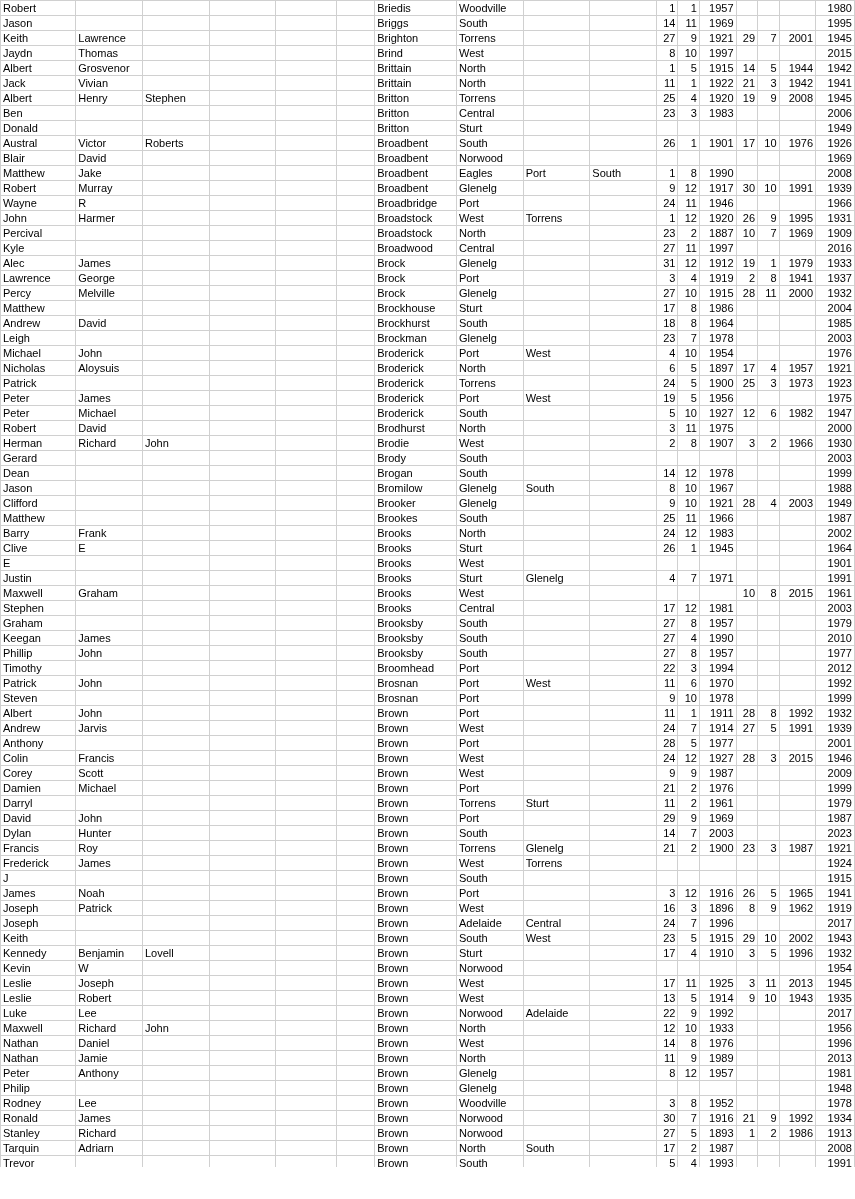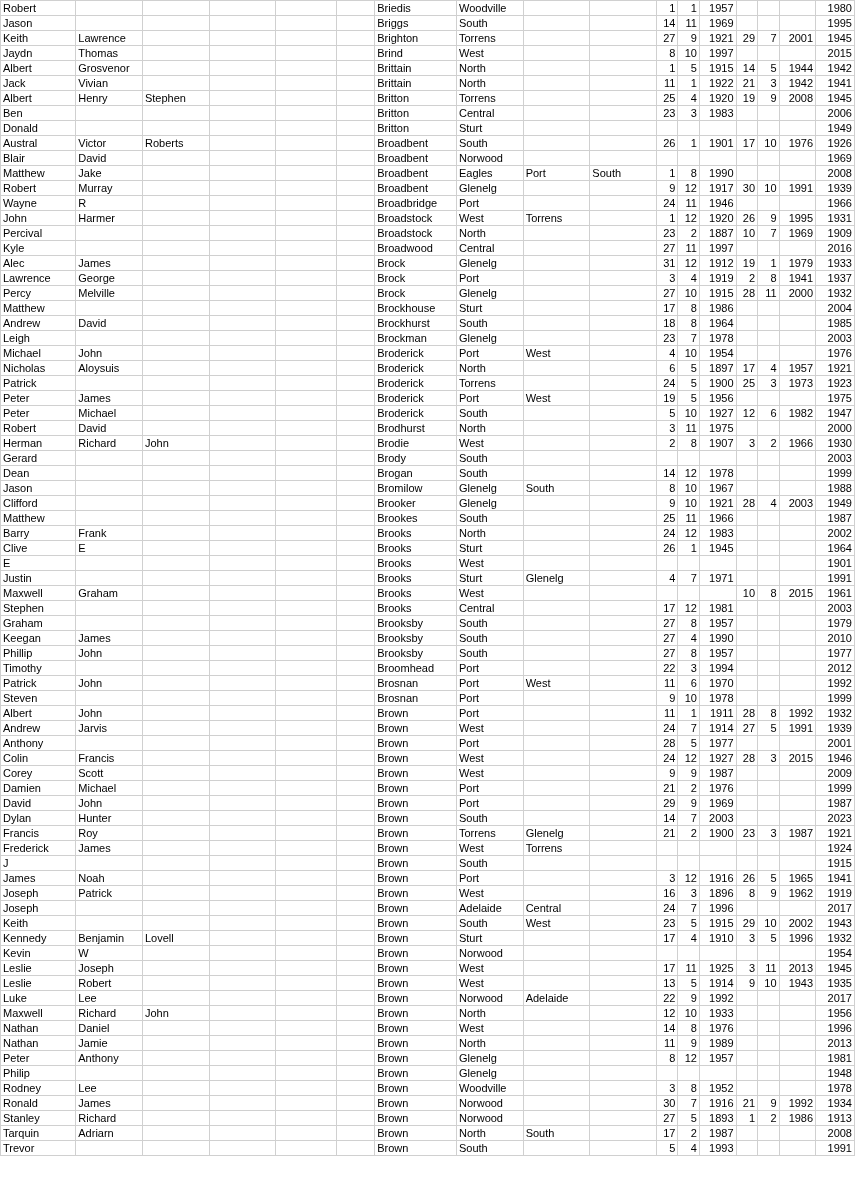--- a/index.html
+++ b/index.html
@@ -1084,20 +1084,39 @@
           <td class="txt"></td>
           <td class="num">21</td>
           <td class="num">2</td>
           <td class="num">1976</td>
           <td class="num"></td>
           <td class="num"></td>
           <td class="num"></td>
           <td class="num">1999</td>
         </tr>
         <tr>
+          <td class="txt">Darryl</td>
+          <td class="txt"></td>
+          <td class="txt"></td>
+          <td class="txt"></td>
+          <td class="txt"></td>
+          <td class="txt"></td>
+          <td class="txt">Brown</td>
+          <td class="txt">Torrens</td>
+          <td class="txt">Sturt</td>
+          <td class="txt"></td>
+          <td class="num">11</td>
+          <td class="num">2</td>
+          <td class="num">1961</td>
+          <td class="num"></td>
+          <td class="num"></td>
+          <td class="num"></td>
+          <td class="num">1979</td>
+        </tr>
+        <tr>
           <td class="txt">David</td>
           <td class="txt">John</td>
           <td class="txt"></td>
           <td class="txt"></td>
           <td class="txt"></td>
           <td class="txt"></td>
           <td class="txt">Brown</td>
           <td class="txt">Port</td>
           <td class="txt"></td>
           <td class="txt"></td>

